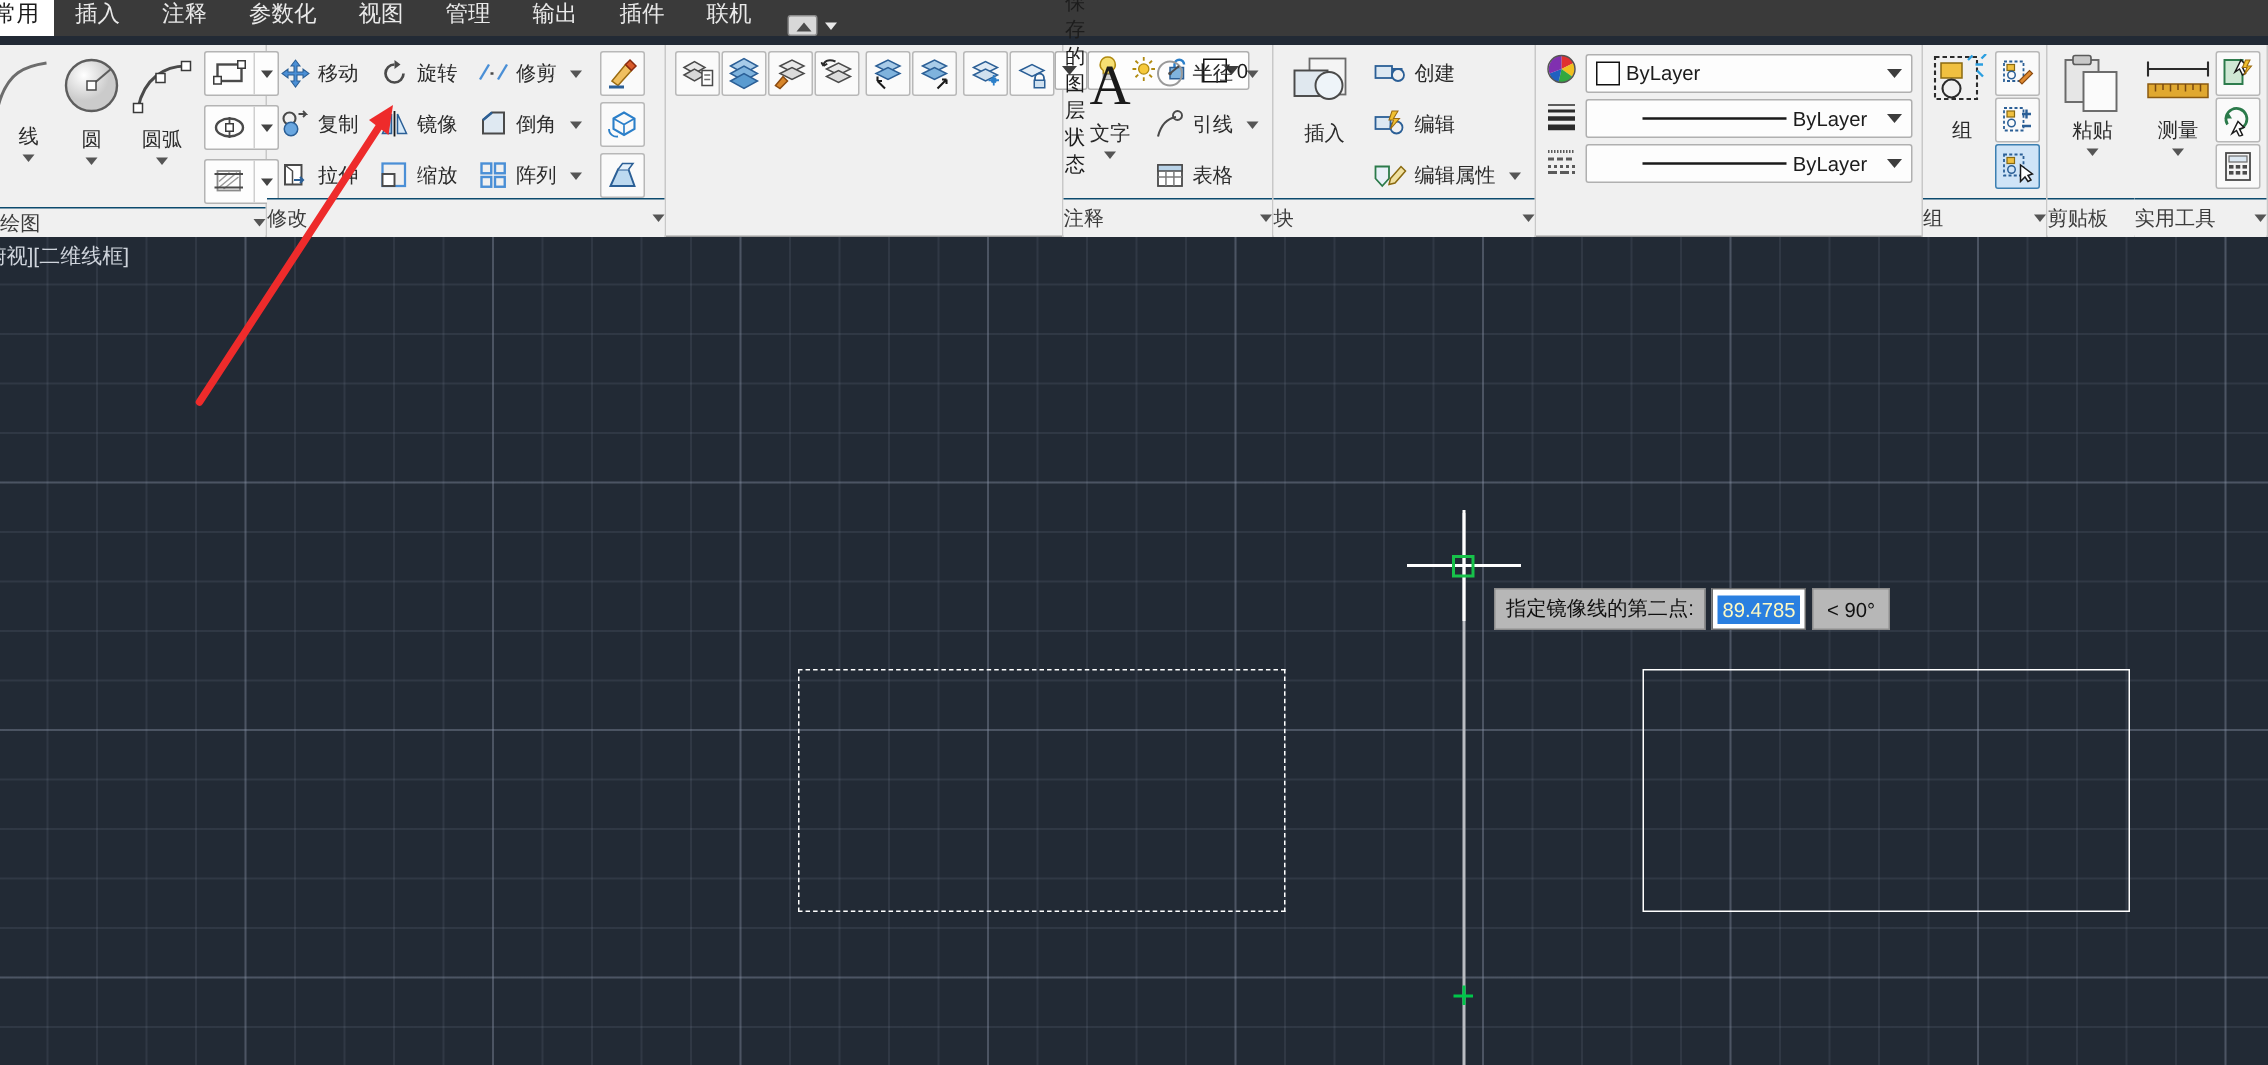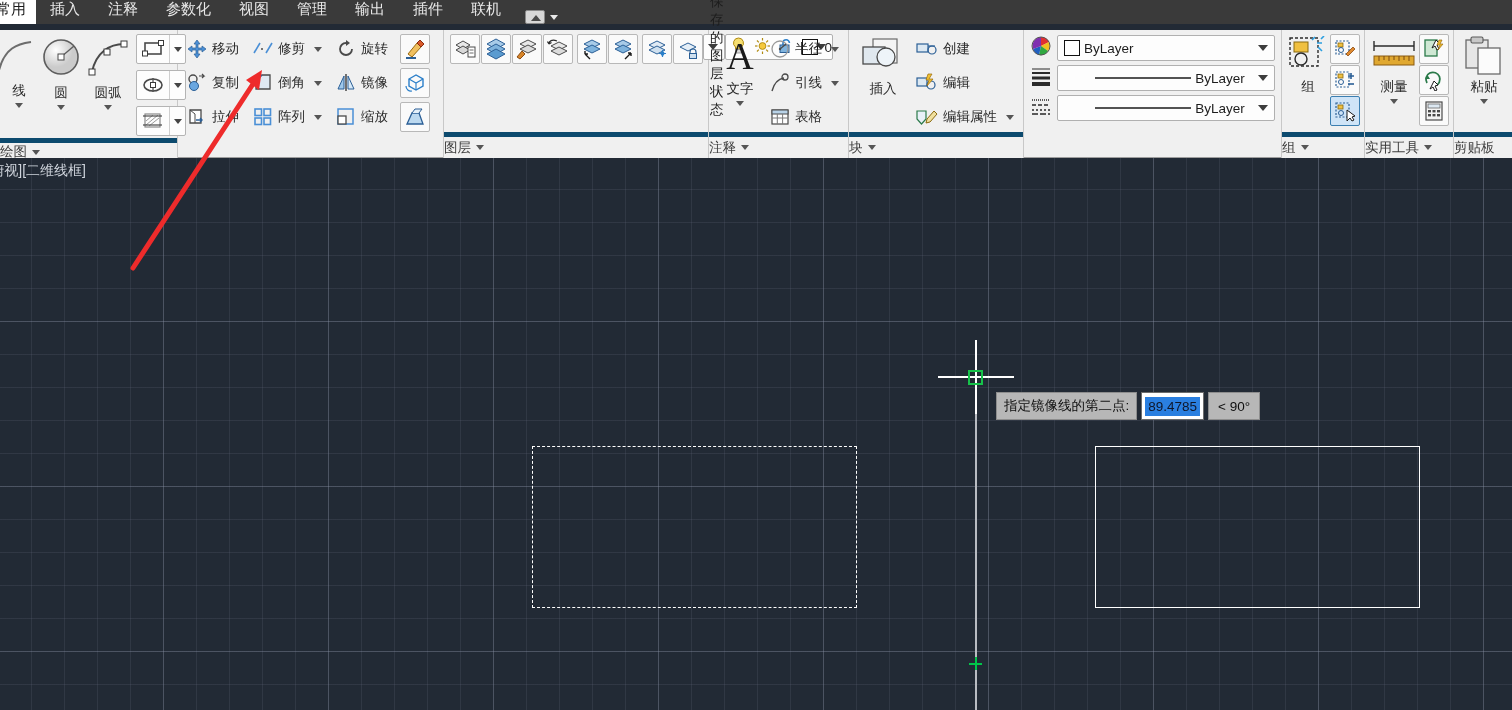--- a/index.html
+++ b/index.html
@@ -46,22 +46,22 @@
     display: flex; align-items: stretch;
   }
   .panel {
     position: relative; display: flex; flex-direction: column;
     border-right: 1px solid #c8c8c8; height: 128px;
   }
   .panel-body {
     flex: 1; display: flex; align-items: flex-start; padding: 4px 5px 0 5px;
   }
   .panel-title {
-    height: 26px; display: flex; align-items: center; justify-content: flex-start;
-    gap: 5px; font-size: 13.5px; color: #3c3c3c; border-top: 5px solid #0c4a6e;
+    height: 26px; display: flex; align-items: center; justify-content: space-between;
+    gap: 5px; font-size: 13.5px; color: #3c3c3c; border-top: 1px solid #0c4a6e;
     background: #f0f0f0; position: relative;
   }
   .panel-title .tri {
     width: 0; height: 0; border-left: 4px solid transparent;
     border-right: 4px solid transparent; border-top: 5px solid #555;
   }
   .panel-title .dlg {
     position: absolute; right: 5px; bottom: 4px; font-size: 11px; color: #6a6a6a;
   }
 
@@ -165,21 +165,21 @@
   .dyn-prompt {
     background: #b7b7b7; color: #101010; font-size: 13.5px;
     padding: 4px 7px; display: flex; align-items: center; white-space: nowrap;
     border: 1px solid #8d8d8d;
   }
   .dyn-field {
     background: #ffffff; border: 1px solid #6d6d6d;
     display: flex; align-items: center; padding: 0 3px;
   }
   .dyn-field .val {
-    background: #2a7fe0; color: #0f172a; font-size: 13.5px;
+    background: #2a7fe0; color: #fef9c3; font-size: 13.5px;
     padding: 2px 3px; white-space: nowrap;
   }
   .dyn-angle {
     background: #b7b7b7; color: #101010; font-size: 13.5px;
     padding: 4px 9px; display: flex; align-items: center; white-space: nowrap;
     border: 1px solid #8d8d8d;
   }
 
   .arrow-overlay { position: absolute; left: 0; top: 0; width: 1512px; height: 710px; pointer-events: none; }
 </style>
@@ -327,20 +327,45 @@
               <path d="M3 3 L8 7 V16" fill="none" stroke="#4a4a4a" stroke-width="1"></path>
               <path d="M9 13 h6 M13 11 l2 2 l-2 2" stroke="#2b5f96" stroke-width="1.4" fill="none"></path>
             </svg>
             <span>拉伸</span>
           </div>
         </div>
 
         <div class="rowcol" style="margin-left:6px;">
           <div class="rbtn">
             <svg width="20" height="20" viewBox="0 0 20 20">
+              <path d="M16 10 A6 6 0 1 1 10 4" fill="none" stroke="#4a4a4a" stroke-width="1.8"></path>
+              <path d="M10 1 L10 7 L14 4 Z" fill="#4a4a4a"></path>
+            </svg>
+            <span>旋转</span>
+          </div>
+          <div class="rbtn">
+            <svg width="20" height="20" viewBox="0 0 20 20">
+              <path d="M8 3 L2 16 H8 Z" fill="#9fc8ea" stroke="#2b5f96" stroke-width="1"></path>
+              <path d="M12 3 L18 16 H12 Z" fill="#d6e9f8" stroke="#2b5f96" stroke-width="1"></path>
+              <line x1="10" y1="1" x2="10" y2="18" stroke="#1a1a1a" stroke-width="1.2"></line>
+            </svg>
+            <span>镜像</span>
+          </div>
+          <div class="rbtn">
+            <svg width="20" height="20" viewBox="0 0 20 20">
+              <rect x="2" y="2" width="15" height="15" fill="none" stroke="#4a8fd6" stroke-width="1.5"></rect>
+              <rect x="2" y="9" width="8" height="8" fill="#fff" stroke="#4a4a4a" stroke-width="1.3"></rect>
+            </svg>
+            <span>缩放</span>
+          </div>
+        </div>
+
+        <div class="rowcol" style="margin-left:6px;">
+          <div class="rbtn">
+            <svg width="20" height="20" viewBox="0 0 20 20">
               <line x1="1" y1="14" x2="7" y2="4" stroke="#4a8fd6" stroke-width="1.6"></line>
               <line x1="8" y1="10" x2="12" y2="10" stroke="#4a4a4a" stroke-width="1.6" stroke-dasharray="2 2"></line>
               <line x1="13" y1="14" x2="19" y2="4" stroke="#4a8fd6" stroke-width="1.6"></line>
             </svg>
             <span>修剪</span>
             <span class="tri"></span>
           </div>
           <div class="rbtn">
             <svg width="20" height="20" viewBox="0 0 20 20">
               <path d="M3 16 V7 L9 2 H17 V16 Z" fill="#dfe9f2" stroke="#4a4a4a" stroke-width="1.3"></path>
@@ -354,45 +379,20 @@
               <rect x="2" y="2" width="6.5" height="6.5" fill="none" stroke="#4a8fd6" stroke-width="1.6"></rect>
               <rect x="11" y="2" width="6.5" height="6.5" fill="none" stroke="#4a8fd6" stroke-width="1.6"></rect>
               <rect x="2" y="11" width="6.5" height="6.5" fill="none" stroke="#4a8fd6" stroke-width="1.6"></rect>
               <rect x="11" y="11" width="6.5" height="6.5" fill="none" stroke="#4a8fd6" stroke-width="1.6"></rect>
             </svg>
             <span>阵列</span>
             <span class="tri"></span>
           </div>
         </div>
 
-        <div class="rowcol" style="margin-left:6px;">
-          <div class="rbtn">
-            <svg width="20" height="20" viewBox="0 0 20 20">
-              <path d="M16 10 A6 6 0 1 1 10 4" fill="none" stroke="#4a4a4a" stroke-width="1.8"></path>
-              <path d="M10 1 L10 7 L14 4 Z" fill="#4a4a4a"></path>
-            </svg>
-            <span>旋转</span>
-          </div>
-          <div class="rbtn">
-            <svg width="20" height="20" viewBox="0 0 20 20">
-              <path d="M8 3 L2 16 H8 Z" fill="#9fc8ea" stroke="#2b5f96" stroke-width="1"></path>
-              <path d="M12 3 L18 16 H12 Z" fill="#d6e9f8" stroke="#2b5f96" stroke-width="1"></path>
-              <line x1="10" y1="1" x2="10" y2="18" stroke="#1a1a1a" stroke-width="1.2"></line>
-            </svg>
-            <span>镜像</span>
-          </div>
-          <div class="rbtn">
-            <svg width="20" height="20" viewBox="0 0 20 20">
-              <rect x="2" y="2" width="15" height="15" fill="none" stroke="#4a8fd6" stroke-width="1.5"></rect>
-              <rect x="2" y="9" width="8" height="8" fill="#fff" stroke="#4a4a4a" stroke-width="1.3"></rect>
-            </svg>
-            <span>缩放</span>
-          </div>
-        </div>
-
         <div class="rowcol" style="margin-left:8px;">
           <div class="iconbtn framed">
             <svg width="22" height="22" viewBox="0 0 22 22">
               <path d="M4 16 L13 5 L17 9 L8 19 Z" fill="#f0c060" stroke="#9a6a10" stroke-width="1"></path>
               <path d="M13 5 L16 2 L20 6 L17 9 Z" fill="#d85a2a" stroke="#8a2a10" stroke-width="1"></path>
               <line x1="2" y1="20" x2="12" y2="20" stroke="#2b5f96" stroke-width="2"></line>
             </svg>
           </div>
           <div class="iconbtn framed">
             <svg width="22" height="22" viewBox="0 0 22 22">
@@ -401,20 +401,24 @@
               <path d="M2 14 A5 5 0 0 0 8 19" fill="none" stroke="#2b7fc9" stroke-width="1.2"></path>
             </svg>
           </div>
           <div class="iconbtn framed">
             <svg width="22" height="22" viewBox="0 0 22 22">
               <path d="M3 18 L8 7 L15 7 L19 18 Z" fill="#bcd9f0" stroke="#2b5f96" stroke-width="1.3"></path>
               <path d="M8 7 L11 3 L18 3 L15 7" fill="#e4f0fa" stroke="#2b5f96" stroke-width="1"></path>
             </svg>
           </div>
         </div>
+      </div>
+      <div class="panel-title">
+        <span>修改</span>
+        <span class="tri"></span>
       </div>
     </div>
 
     <div class="panel" style="width:265px;">
       <div class="panel-body" style="flex-direction:row; padding:4px 6px 0 6px;">
         <div style="display:flex; gap:1px; margin-bottom:4px;">
           <div class="iconbtn framed">
             <svg width="22" height="22" viewBox="0 0 22 22">
               <path d="M2 7 L9 3 L16 7 L9 11 Z" fill="#e8e8e8" stroke="#4a4a4a" stroke-width="1"></path>
               <path d="M2 12 L9 8 L16 12 L9 16 Z" fill="#d8d8d8" stroke="#4a4a4a" stroke-width="1"></path>
@@ -505,24 +509,20 @@
             <svg width="17" height="18" viewBox="0 0 17 18">
               <path d="M5 8 v-2 a3.2 3.2 0 0 1 6.4 0" fill="none" stroke="#2b7fc9" stroke-width="1.6"></path>
               <rect x="2" y="8" width="9" height="7.5" fill="#7fb3dd" stroke="#2b5f96" stroke-width="1"></rect>
             </svg>
           </span>
           <span class="swatch" style="background: rgb(255, 255, 255);"></span>
           <span>0</span>
           <span class="dn"></span>
         </div>
       </div>
-      <div class="panel-title">
-        <span>图层</span>
-        <span class="tri"></span>
-      </div>
     </div>
 
     <div class="panel" style="width:145px;">
       <div class="panel-body">
         <div class="bigbtn" style="width:52px;">
           <svg width="44" height="42" viewBox="0 0 44 42">
             <text x="22" y="33" font-family="Liberation Serif, serif" font-size="38" text-anchor="middle" fill="#1a1a1a">A</text>
           </svg>
           <span class="lbl">文字</span>
           <span class="tri"></span>
@@ -698,20 +698,37 @@
               <rect x="4" y="5" width="5" height="4" fill="#f0c040" stroke="#8a6a10" stroke-width=".8"></rect>
               <circle cx="7" cy="13" r="2.5" fill="none" stroke="#2b5f96" stroke-width="1"></circle>
               <path d="M13 10 L13 21 L16 18 L18 21 L20 20 L18 17 L21 16 Z" fill="#fff" stroke="#1a1a1a" stroke-width="1"></path>
             </svg>
           </div>
         </div>
       </div>
       <div class="panel-title">
         <span>组</span>
         <span class="tri"></span>
+      </div>
+    </div>
+
+    <div class="panel" style="width:60px; border-right:none;">
+      <div class="panel-body" style="padding:4px 2px 0 4px;">
+        <div class="bigbtn" style="width:52px;">
+          <svg width="44" height="40" viewBox="0 0 44 40">
+            <rect x="4" y="4" width="22" height="28" fill="#e6e6e6" stroke="#6a6a6a" stroke-width="1.3"></rect>
+            <rect x="9" y="1" width="12" height="6" rx="1.5" fill="#c8c8c8" stroke="#5a5a5a" stroke-width="1.1"></rect>
+            <rect x="16" y="12" width="22" height="26" fill="#fbfbfb" stroke="#6a6a6a" stroke-width="1.3"></rect>
+          </svg>
+          <span class="lbl">粘贴</span>
+          <span class="tri"></span>
+        </div>
+      </div>
+      <div class="panel-title">
+        <span>剪贴板</span>
       </div>
     </div>
 
     <div class="panel" style="width:90px;">
       <div class="panel-body" style="padding:4px 4px 0 4px;">
         <div class="bigbtn" style="width:50px;">
           <svg width="48" height="40" viewBox="0 0 48 40">
             <line x1="4" y1="10" x2="44" y2="10" stroke="#2b2b2b" stroke-width="1.4"></line>
             <line x1="4" y1="5" x2="4" y2="15" stroke="#2b2b2b" stroke-width="1.4"></line>
             <line x1="44" y1="5" x2="44" y2="15" stroke="#2b2b2b" stroke-width="1.4"></line>
@@ -758,37 +775,20 @@
               </g>
             </svg>
           </div>
         </div>
       </div>
       <div class="panel-title">
         <span>实用工具</span>
         <span class="tri"></span>
       </div>
     </div>
-
-    <div class="panel" style="width:60px; border-right:none;">
-      <div class="panel-body" style="padding:4px 2px 0 4px;">
-        <div class="bigbtn" style="width:52px;">
-          <svg width="44" height="40" viewBox="0 0 44 40">
-            <rect x="4" y="4" width="22" height="28" fill="#e6e6e6" stroke="#6a6a6a" stroke-width="1.3"></rect>
-            <rect x="9" y="1" width="12" height="6" rx="1.5" fill="#c8c8c8" stroke="#5a5a5a" stroke-width="1.1"></rect>
-            <rect x="16" y="12" width="22" height="26" fill="#fbfbfb" stroke="#6a6a6a" stroke-width="1.3"></rect>
-          </svg>
-          <span class="lbl">粘贴</span>
-          <span class="tri"></span>
-        </div>
-      </div>
-      <div class="panel-title">
-        <span>剪贴板</span>
-      </div>
-    </div>
   </div>
 
   <div class="canvas">
     <div class="gridlayer"></div>
 
     <span class="vplabel">[-][俯视][二维线框]</span>
 
     <svg style="position:absolute; left:580px; top:-150px; width:300px; height:230px;">
       <path d="M16 0 C26 60 70 72 120 72 C170 72 214 60 224 0" transform="translate(0,0)" fill="none" stroke="#ffffff" stroke-width="1.6"></path>
     </svg>

